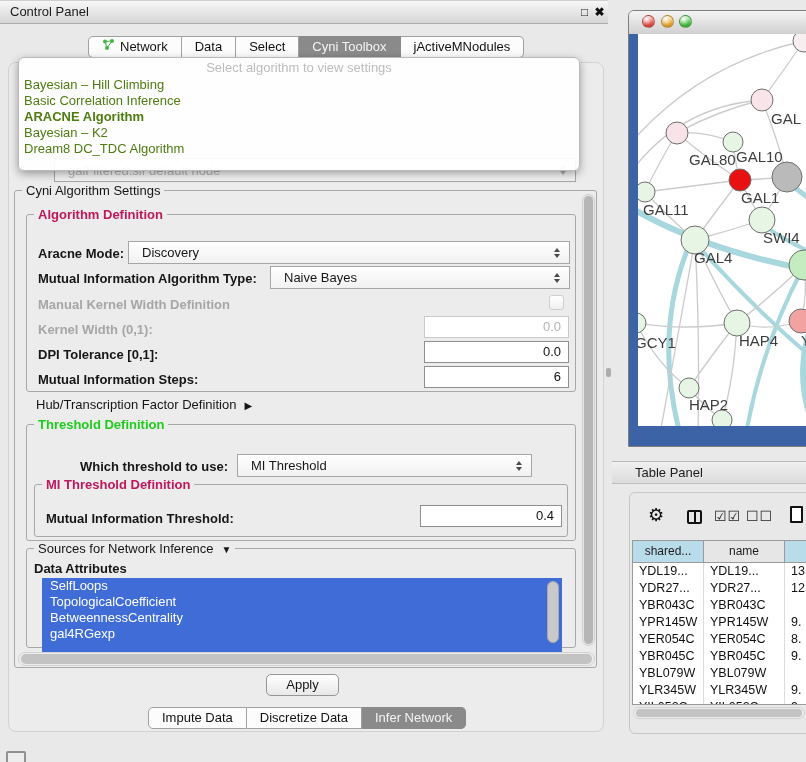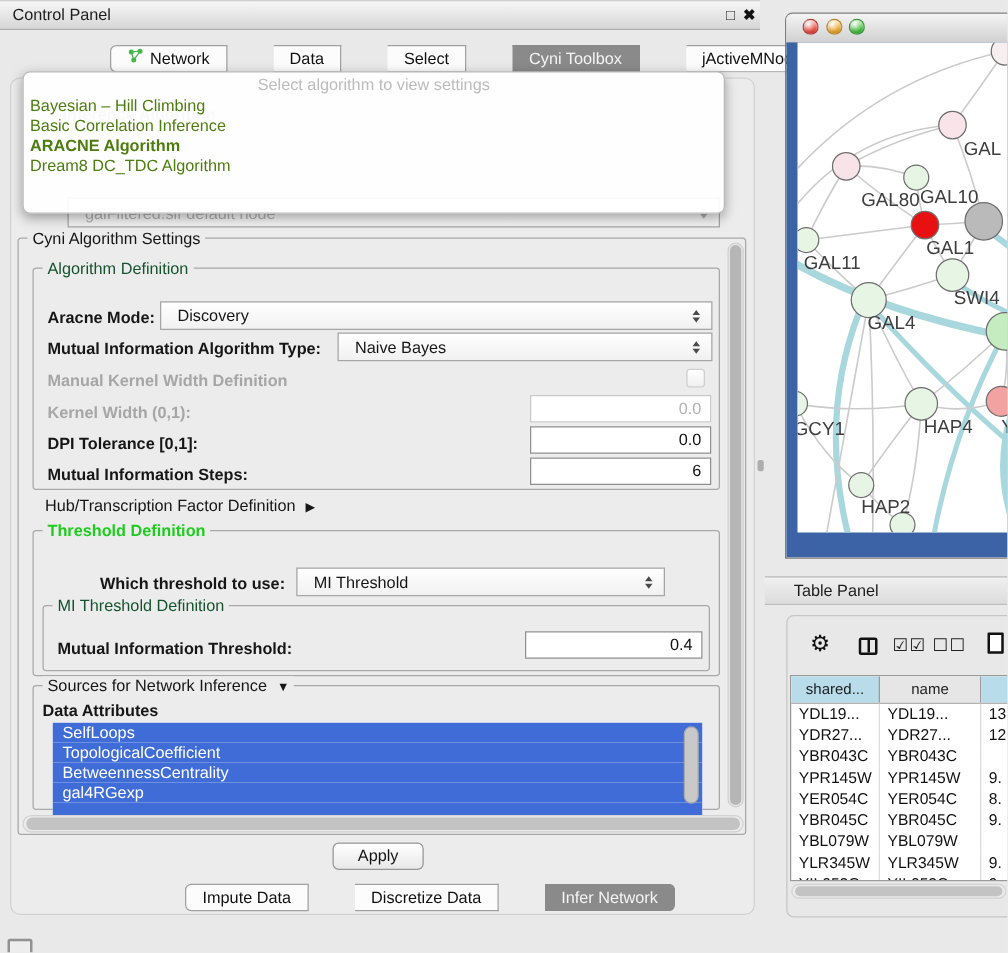--- a/index.html
+++ b/index.html
@@ -7,21 +7,21 @@
         font-family:"Liberation Sans",sans-serif;font-size:13px;color:#161616;}
   
   #cp-titlebar{position:absolute;left:0;top:8;width:608px;height:22px;
     background:linear-gradient(#f7f7f7,#d6d6d6);border-top:1px solid #cfcfcf;border-bottom:1px solid #adadad;}
   #cp-title{position:absolute;left:10px;top:0;line-height:22px;color:#1c1c1c;}
   #cp-float{position:absolute;left:577px;top:0;width:15px;line-height:22px;text-align:center;font-size:12px;color:#222;}
   #cp-close{position:absolute;left:592px;top:0;width:15px;line-height:22px;text-align:center;font-weight:bold;font-size:12px;color:#111;}
   #cp-panel{position:absolute;left:8px;top:62px;width:594px;height:668px;background:#ececec;
     border:1px solid #d2d2d2;border-radius:8px;}
   
-  .tabbar{position:absolute;display:flex;height:22px;gap:37px;}
+  .tabbar{position:absolute;display:flex;height:22px;}
   #cp-tabbar{left:88px;top:36px;}
   #bottom-tabs{left:148px;top:707px;}
   .tab{height:22px;line-height:20px;padding:0 13px;background:#fcfcfc;color:#111;
     border:1px solid #a0a0a0;border-left:none;display:flex;align-items:center;gap:5px;box-sizing:border-box;white-space:nowrap;}
   .tab:first-child{border-left:1px solid #a0a0a0;border-radius:5px 0 0 5px;}
   .tab:last-child{border-radius:0 5px 5px 0;}
   .tab.sel{background:#8a8a8a;color:#f4f4f4;border-color:#8a8a8a;}
   
   .combo{position:absolute;background:linear-gradient(#ffffff,#f1f1f1);border:1px solid #a6a6a6;border-radius:0;box-sizing:border-box;}
   .combo .val{position:absolute;left:13px;top:0;line-height:21px;white-space:nowrap;}
@@ -33,21 +33,21 @@
   .field{position:absolute;background:#fff;border:1px solid #8f8f8f;text-align:right;
     padding-right:7px;line-height:20px;color:#111;box-sizing:border-box;}
   .field.dis{border-color:#c9c9c9;color:#b2b2b2;}
   
   .lbl{position:absolute;font-weight:bold;white-space:nowrap;}
   .lbl.gray{color:#a6a6a6;}
   .plain{position:absolute;white-space:nowrap;color:#161616;}
   
   .group{position:absolute;border:1px solid #a8a8a8;border-radius:3px;box-sizing:border-box;}
   .legend{position:absolute;background:#ececec;padding:0 4px;white-space:nowrap;z-index:2;}
-  .legend.blue{color:#14532d;font-weight:normal;}
+  .legend.blue{color:#be185d;font-weight:bold;}
   .legend.green{color:#1ecb1e;font-weight:bold;}
   .tri{font-size:10px;margin-left:8px;}
   
   .checkbox{position:absolute;width:15px;height:15px;border:1px solid #cfcfcf;border-radius:3px;
     background:linear-gradient(#ffffff,#f0f0f0);box-sizing:border-box;}
   
   #algo-dd{position:absolute;left:18px;top:57px;width:562px;height:114px;z-index:50;
     background:rgba(255,255,255,0.93);border:1px solid #b9b9b9;border-radius:6px;
     box-shadow:0 3px 9px rgba(0,0,0,0.35);box-sizing:border-box;}
   #dd-prompt{height:17px;padding-top:2px;text-align:center;color:#bcbcbc;}
@@ -146,20 +146,21 @@
         <i class="dn"></i>
       </span>
   </div>
 
   <div id="algo-dd">
     <div id="dd-prompt">Select algorithm to view settings</div>
     <div id="dd-items">
         <div class="dd-item">Bayesian – Hill Climbing</div>
         <div class="dd-item">Basic Correlation Inference</div>
         <div class="dd-item bold">ARACNE Algorithm</div>
+        <div class="dd-item">Bayesian – K2</div>
         <div class="dd-item">Dream8 DC_TDC Algorithm</div>
       </div>
   </div>
 
   <div class="group" id="settings-group" style="left:14px;top:190px;width:583px;height:478px;"></div>
   <span class="legend" style="left:22px;top:183px;">Cyni Algorithm Settings</span>
   <div class="vtrack" style="left:582px;top:194px;width:13px;height:452px;">
     <div class="vthumb" style="top:1px;bottom:1px;"></div>
   </div>
 

